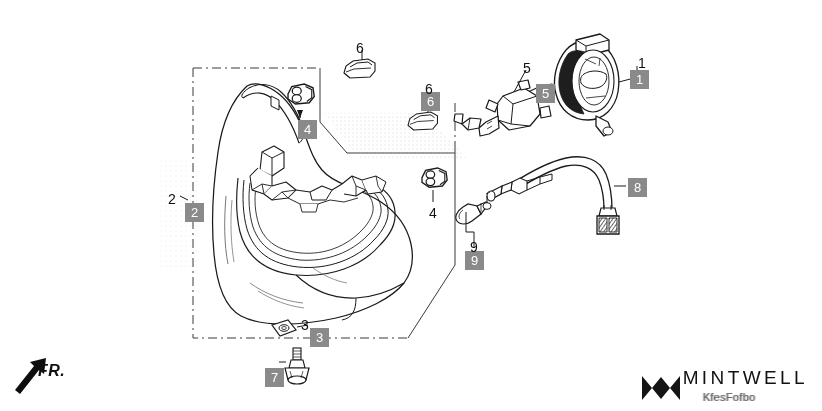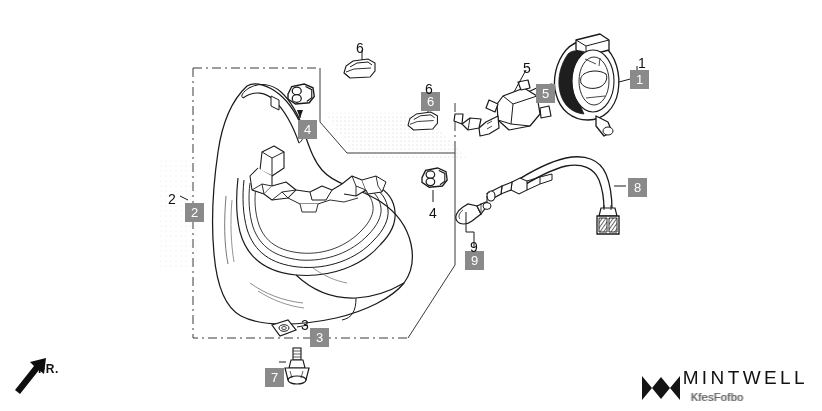--- a/index.html
+++ b/index.html
@@ -17,24 +17,24 @@
             font-family:"Liberation Sans",sans-serif;line-height:1;}
 
   #brand{position:absolute;right:14px;bottom:8px;
          display:flex;align-items:flex-end;gap:1px;}
   #brandmark{width:42px;height:30px;}
   #brandtextwrap{display:flex;flex-direction:column;align-items:flex-start;}
   #brandname{font-family:"Liberation Sans",sans-serif;font-size:19px;
              letter-spacing:3.4px;color:#111;line-height:1;font-weight:400;}
   #brandsub{font-family:"Liberation Sans",sans-serif;font-size:11px;
             color:#4a4a4a;letter-spacing:.3px;margin-top:4px;
-            margin-left:8px;opacity:.82;
+            margin-left:20px;opacity:.82;
             text-shadow:1px 0 0 rgba(60,60,60,.45),-1px 0 0 rgba(90,90,90,.3);}
-  #frlabel{position:absolute;left:38px;top:362px;font-size:12px;
-           font-weight:700;color:#111;
+  #frlabel{position:absolute;left:38px;top:362px;font-size:16px;
+           font-weight:700;font-style:italic;color:#111;
            font-family:"Liberation Sans",sans-serif;letter-spacing:.5px;}
 </style>
 </head>
 <body>
 
 <div id="stage">
 
   <svg id="art" viewBox="0 0 822 411">
     <defs>
       <pattern id="stipple" width="4" height="4" patternUnits="userSpaceOnUse">

